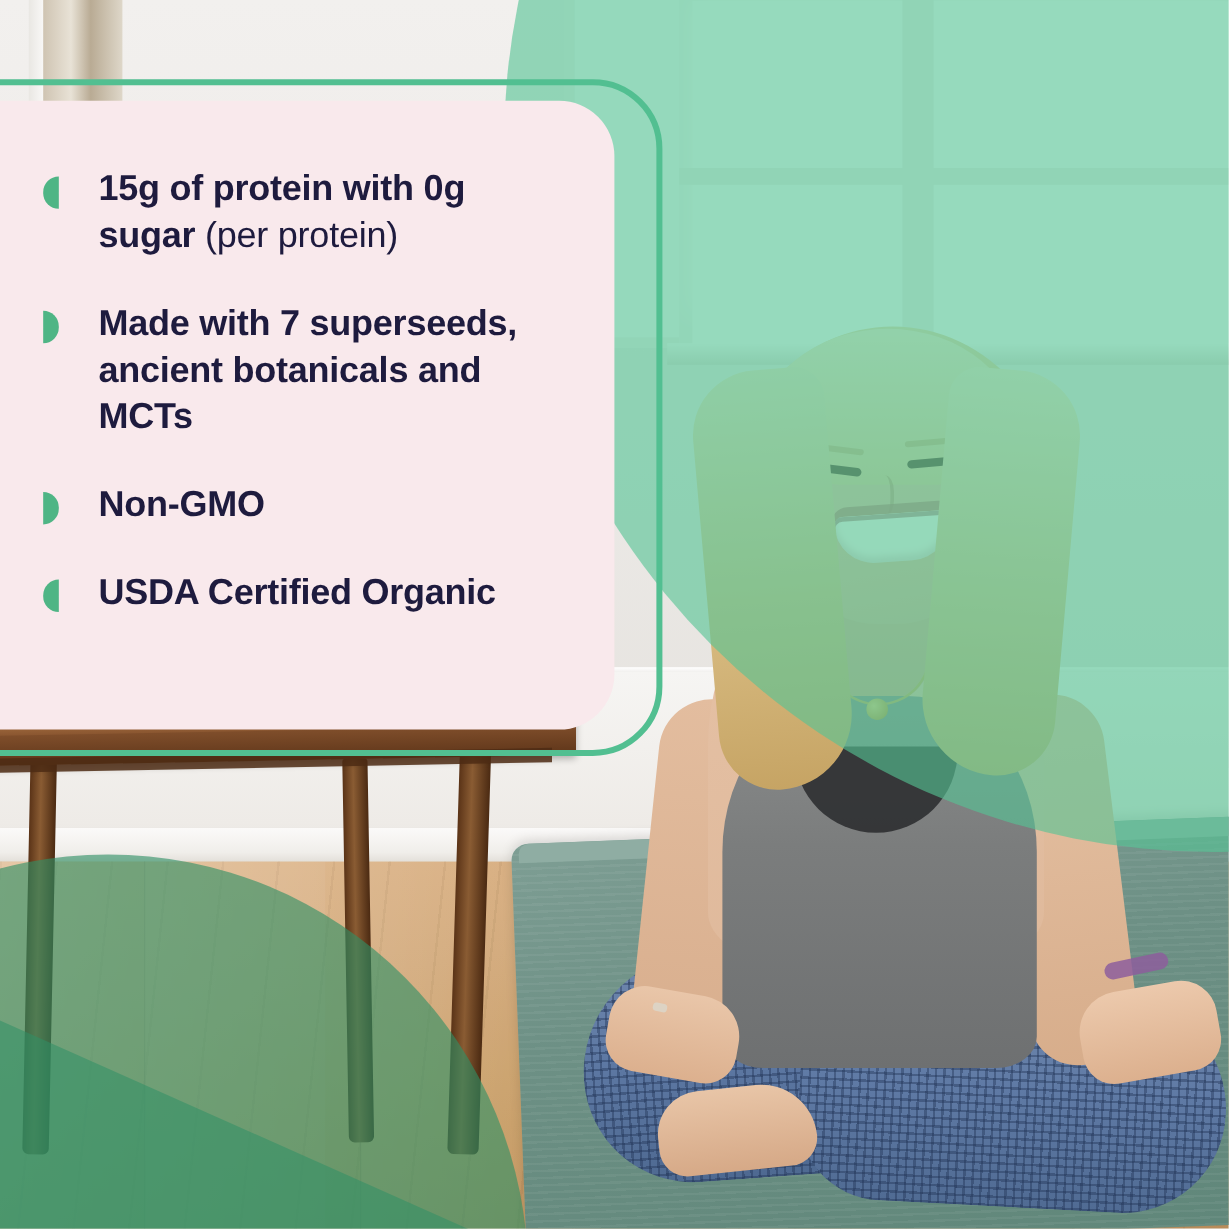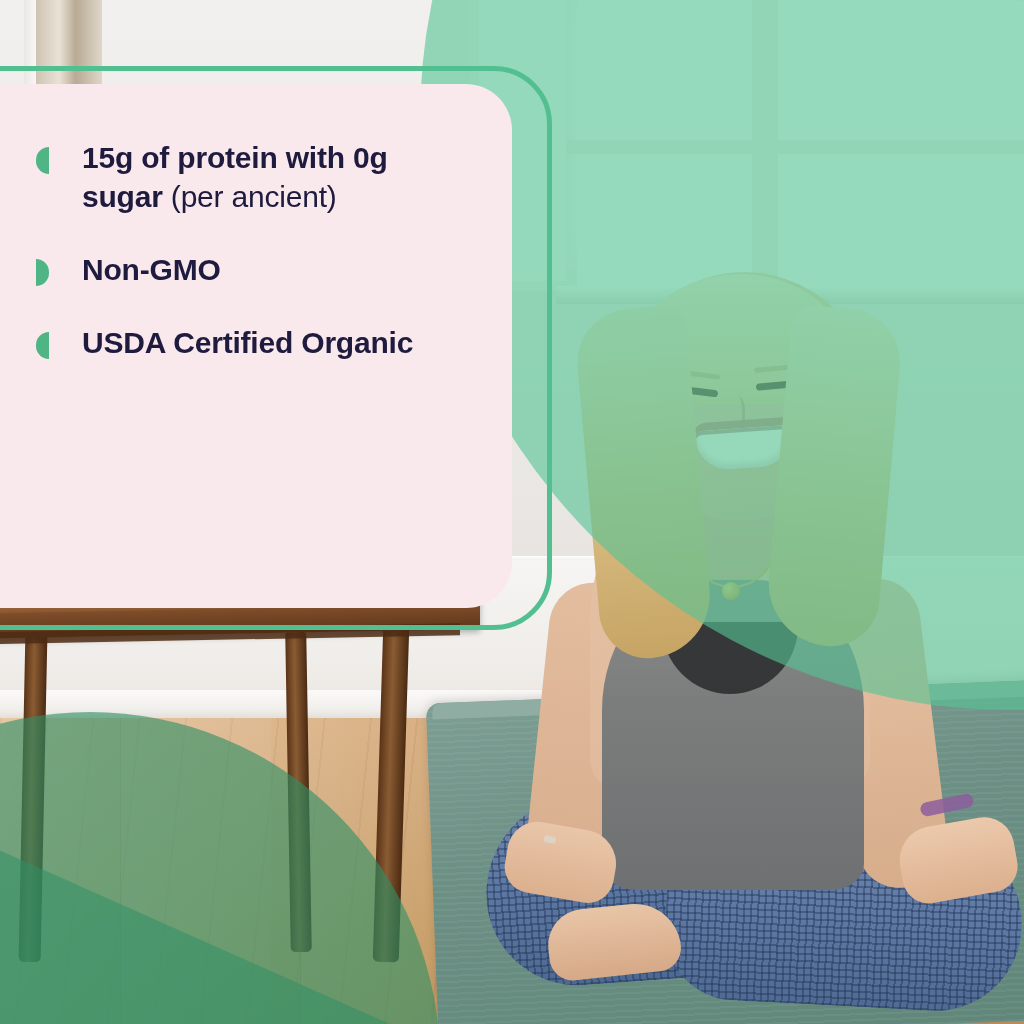--- a/index.html
+++ b/index.html
@@ -418,23 +418,27 @@
   <div class="green-bl-band"></div>
   <div class="green-bl-circle"></div>
 
   <div class="outline"></div>
 
   <div class="card">
     <ul class="bullets">
 
       <li class="bullet-row">
         <span class="bullet-mark left-half"></span>
-        <p class="bullet-text"><span>15g of protein with 0g sugar</span><span class="reg"> (per ancient)</span></p>
+        <p class="bullet-text"><span>15g of protein with 0g sugar</span><span class="reg"> (per protein)</span></p>
       </li>
 
+      <li class="bullet-row">
+        <span class="bullet-mark right-half"></span>
+        <p class="bullet-text"><span>Made with 7 superseeds, ancient botanicals and MCTs</span><span class="reg"></span></p>
+      </li>
 
       <li class="bullet-row">
         <span class="bullet-mark right-half"></span>
         <p class="bullet-text"><span>Non-GMO</span><span class="reg"></span></p>
       </li>
 
       <li class="bullet-row">
         <span class="bullet-mark left-half"></span>
         <p class="bullet-text"><span>USDA Certified Organic</span><span class="reg"></span></p>
       </li>

